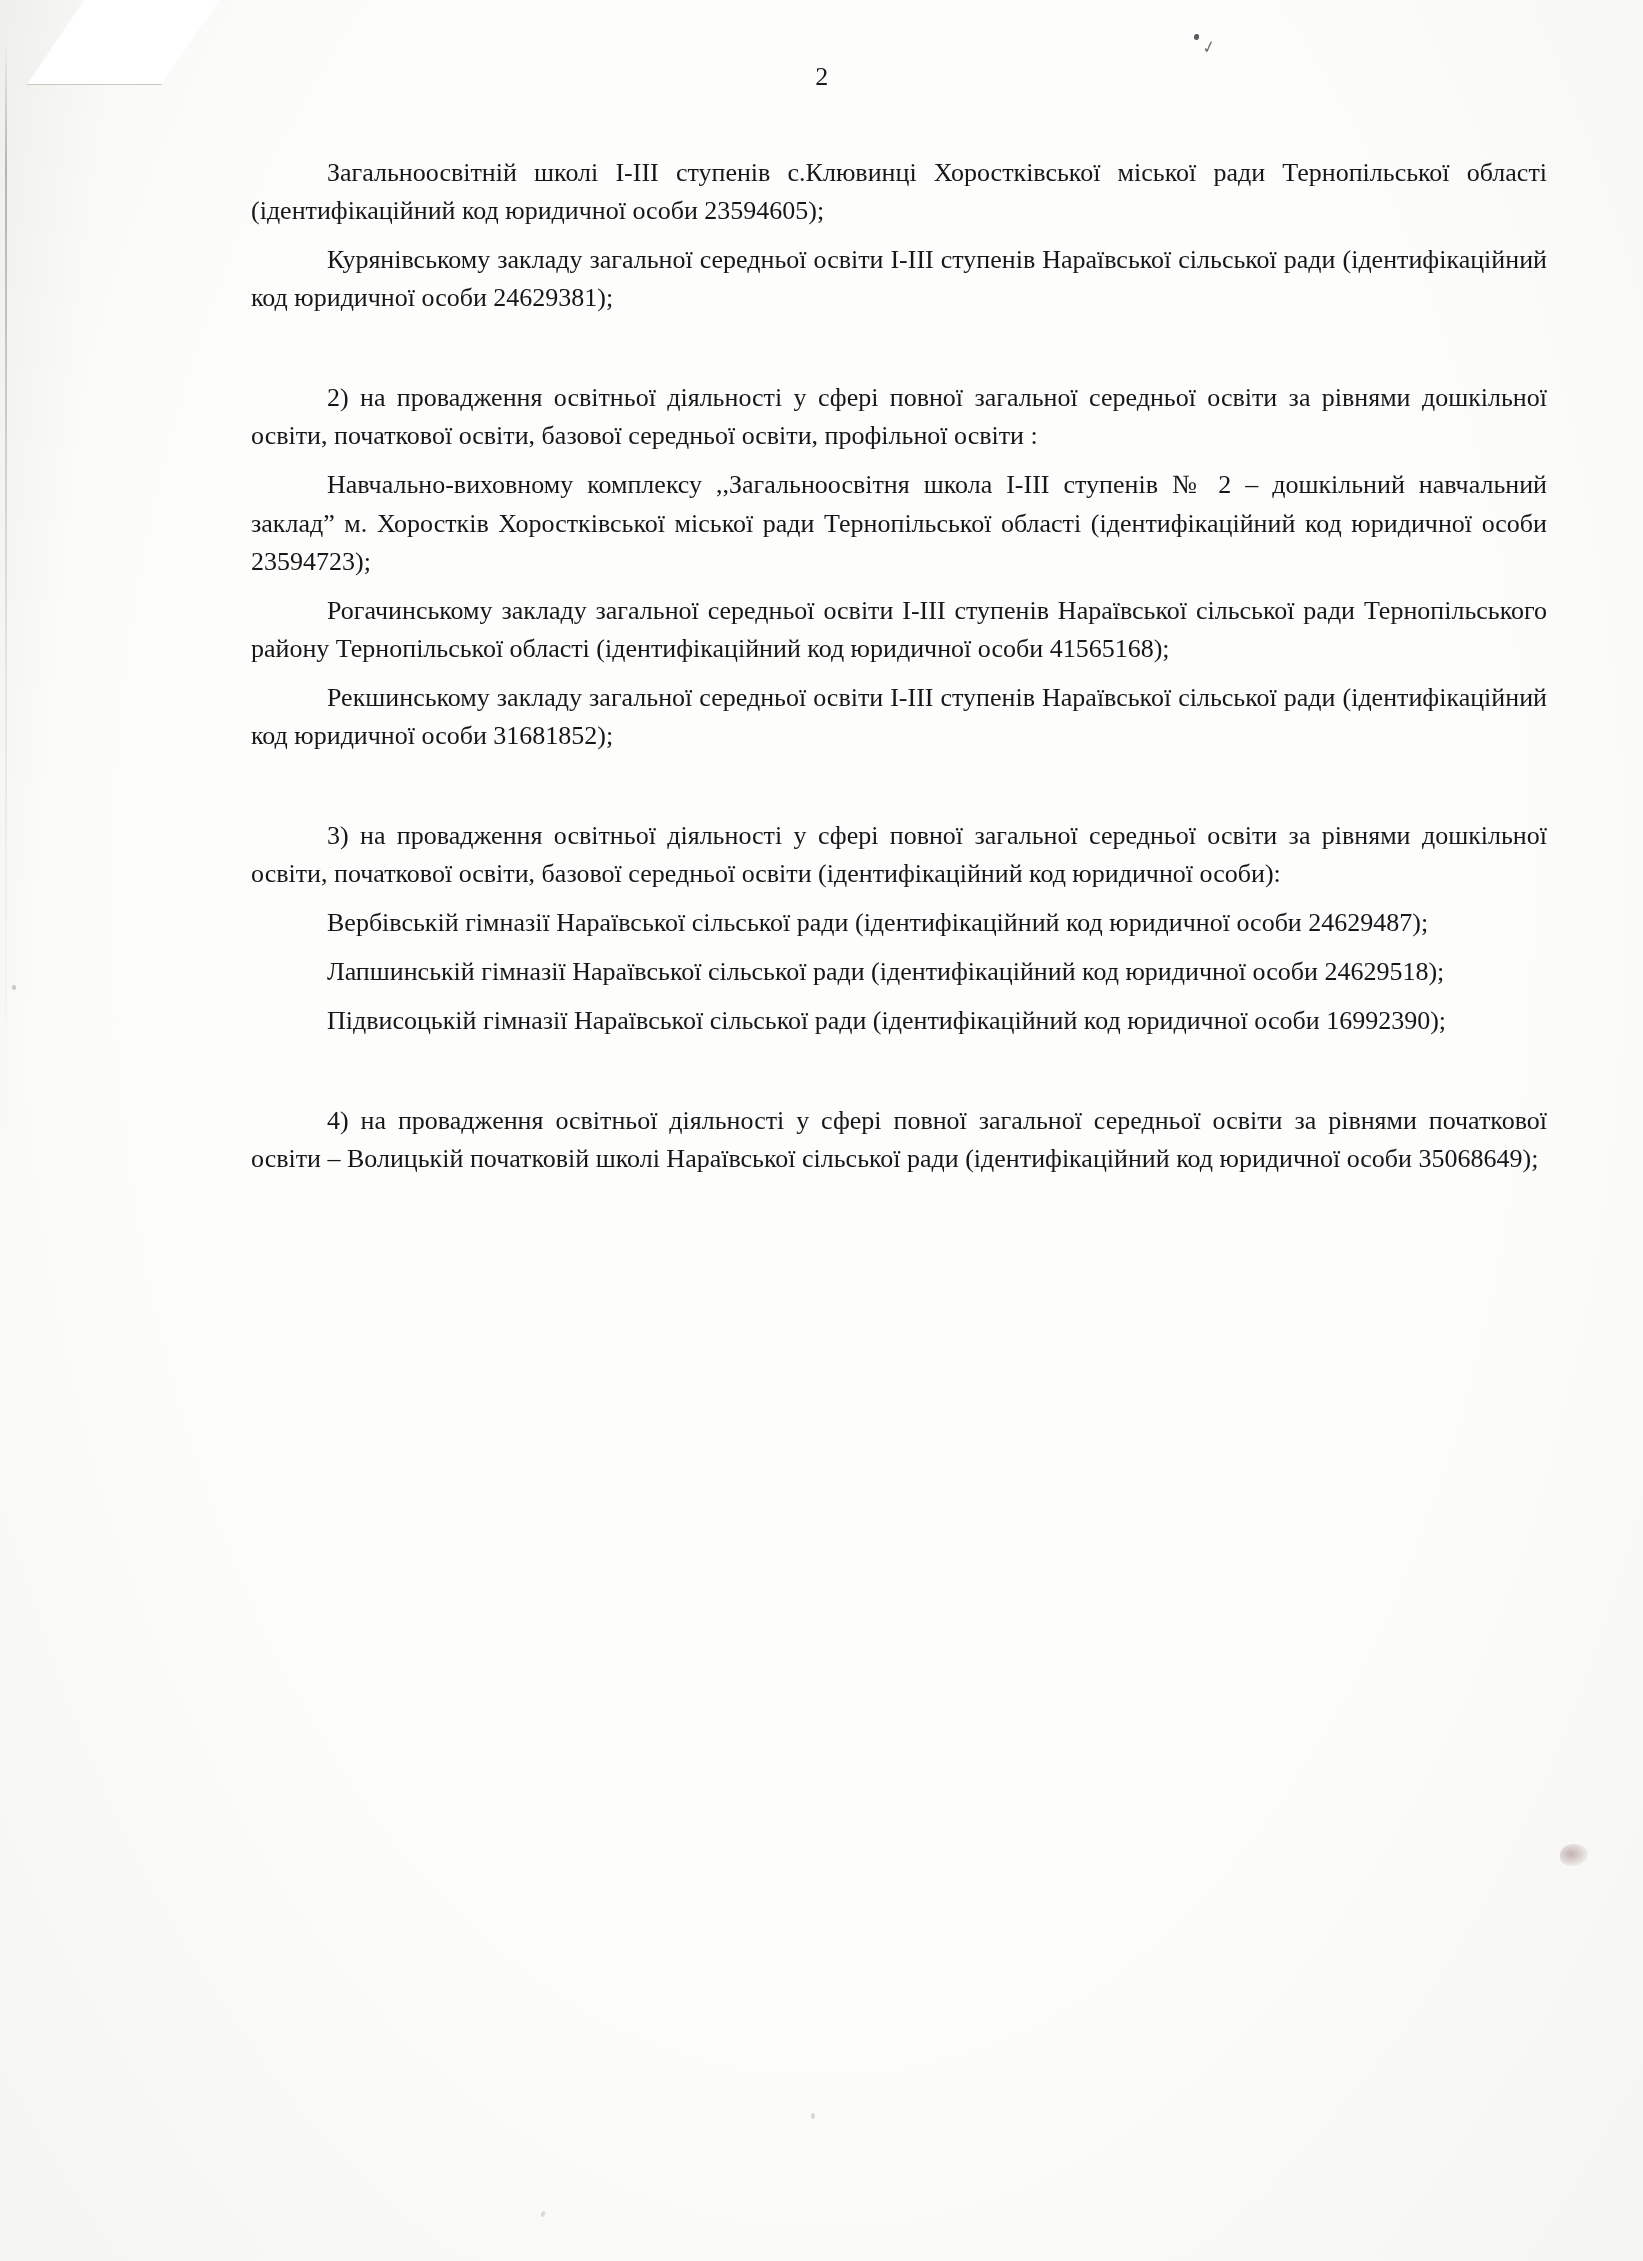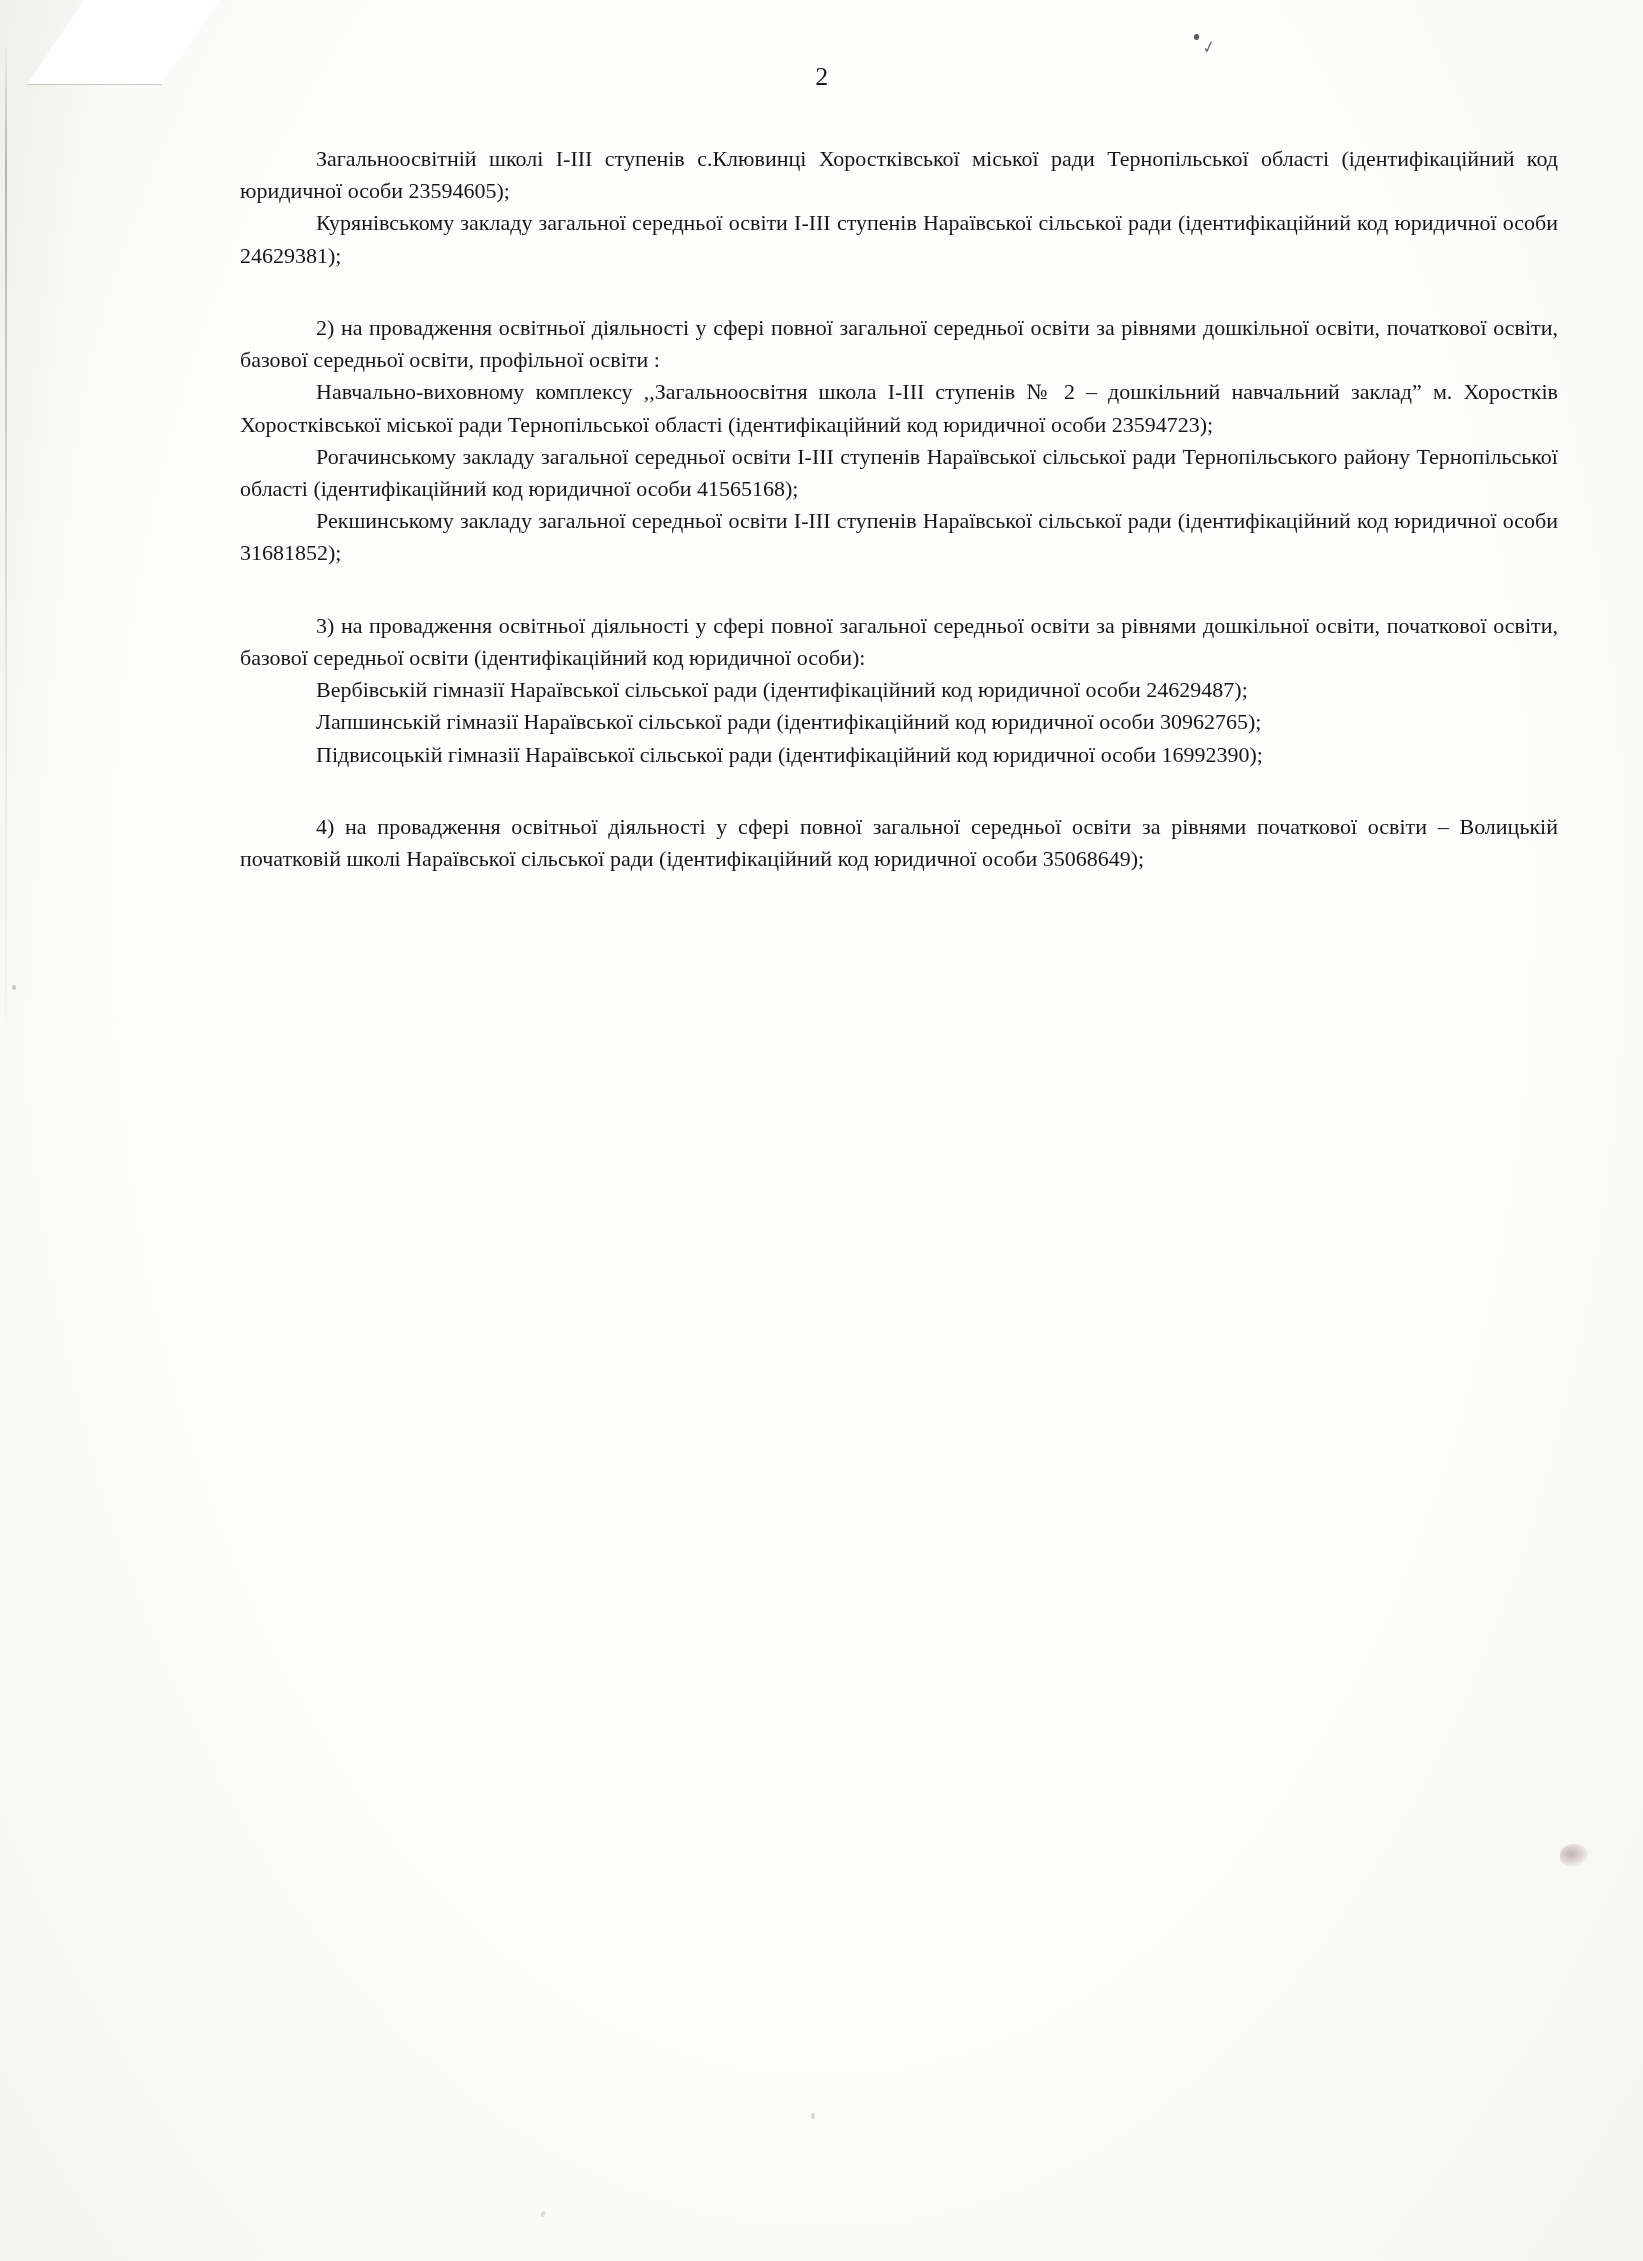--- a/index.html
+++ b/index.html
@@ -61,22 +61,22 @@
     font-size: 26px;
     letter-spacing: 0.3px;
   }
   .body-col {
     position: absolute;
     top: 143px;
     left: 240px;
     width: 1318px;
   }
   p.para {
-    margin: 0;
-    font-size: 22px;
+    margin: 11px;
+    font-size: 26px;
     line-height: 1.465;
     text-align: justify;
     text-justify: inter-word;
     text-indent: 76px;
     hyphens: none;
   }
   .gap-lg { height: 40px; }
   
   .body-col p {
     color: #17171b;
@@ -137,21 +137,21 @@
 
     <p class="para">2)   на провадження освітньої діяльності у сфері повної загальної середньої освіти за рівнями дошкільної освіти, початкової освіти, базової середньої освіти, профільної  освіти :</p>
     <p class="para">Навчально-виховному комплексу ,,Загальноосвітня школа І-ІІІ ступенів № 2 – дошкільний навчальний заклад” м. Хоростків Хоростківської міської ради Тернопільської області (ідентифікаційний код юридичної особи 23594723);</p>
     <p class="para">Рогачинському закладу загальної середньої освіти І-ІІІ ступенів Нараївської сільської ради Тернопільського району Тернопільської області (ідентифікаційний код юридичної особи 41565168);</p>
     <p class="para">Рекшинському закладу загальної середньої освіти І-ІІІ ступенів Нараївської сільської ради (ідентифікаційний код юридичної особи 31681852);</p>
 
     <div class="gap-lg"></div>
 
     <p class="para">3) на провадження освітньої діяльності у сфері повної загальної середньої освіти за рівнями дошкільної освіти, початкової освіти, базової середньої освіти (ідентифікаційний код юридичної особи):</p>
     <p class="para">Вербівській гімназії Нараївської сільської ради (ідентифікаційний код юридичної особи 24629487);</p>
-    <p class="para">Лапшинській гімназії Нараївської сільської ради (ідентифікаційний код юридичної особи 30962765);</p>
+    <p class="para">Лапшинській гімназії Нараївської сільської ради (ідентифікаційний код юридичної особи 24629518);</p>
     <p class="para">Підвисоцькій гімназії Нараївської сільської ради (ідентифікаційний код юридичної особи 16992390);</p>
 
     <div class="gap-lg"></div>
 
     <p class="para">4)  на провадження освітньої діяльності у сфері повної загальної середньої освіти за рівнями початкової освіти – Волицькій початковій школі Нараївської сільської ради (ідентифікаційний код юридичної особи 35068649);</p>
 
   </div>
 </div>
 
 

